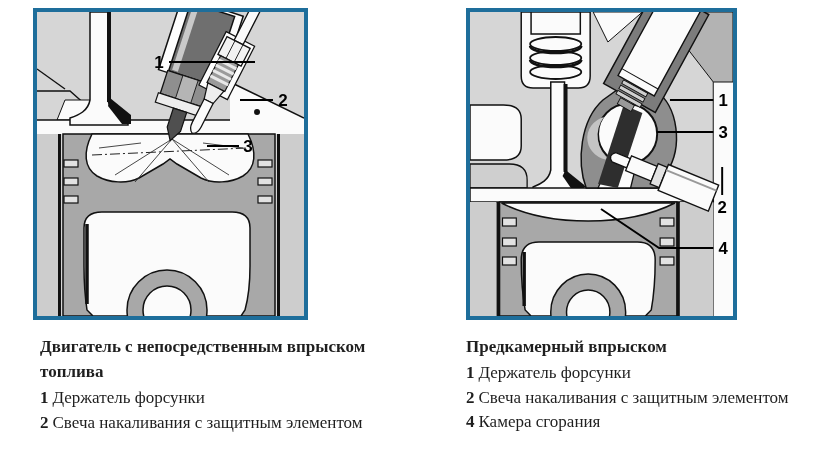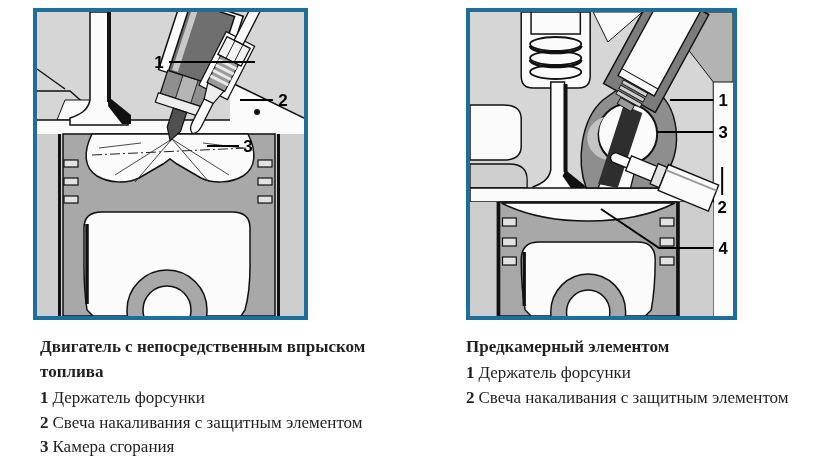--- a/index.html
+++ b/index.html
@@ -192,22 +192,22 @@
       <text x="256" y="201" text-anchor="middle" class="lbl">2</text>
       <polyline points="133,197 192,236 247,236" class="ldr"></polyline>
       <text x="257" y="242" text-anchor="middle" class="lbl">4</text>
     </svg>
   </div>
 
   <div class="caption" id="caption-left">
     <div class="cap-title">Двигатель с непосредственным впрыском топлива</div>
     <div class="cap-item"><b>1</b><span>Держатель форсунки</span></div>
     <div class="cap-item"><b>2</b><span>Свеча накаливания с защитным элементом</span></div>
-    <div class="cap-item"><b>3</b><span>Камера сгорания</span></div>
   </div>
 
   <div class="caption" id="caption-right">
-    <div class="cap-title">Предкамерный элементом</div>
+    <div class="cap-title">Предкамерный впрыском</div>
     <div class="cap-item"><b>1</b><span>Держатель форсунки</span></div>
     <div class="cap-item"><b>2</b><span>Свеча накаливания с защитным элементом</span></div>
+    <div class="cap-item"><b>4</b><span>Камера сгорания</span></div>
   </div>
 
 </div>
 
 </body></html>

